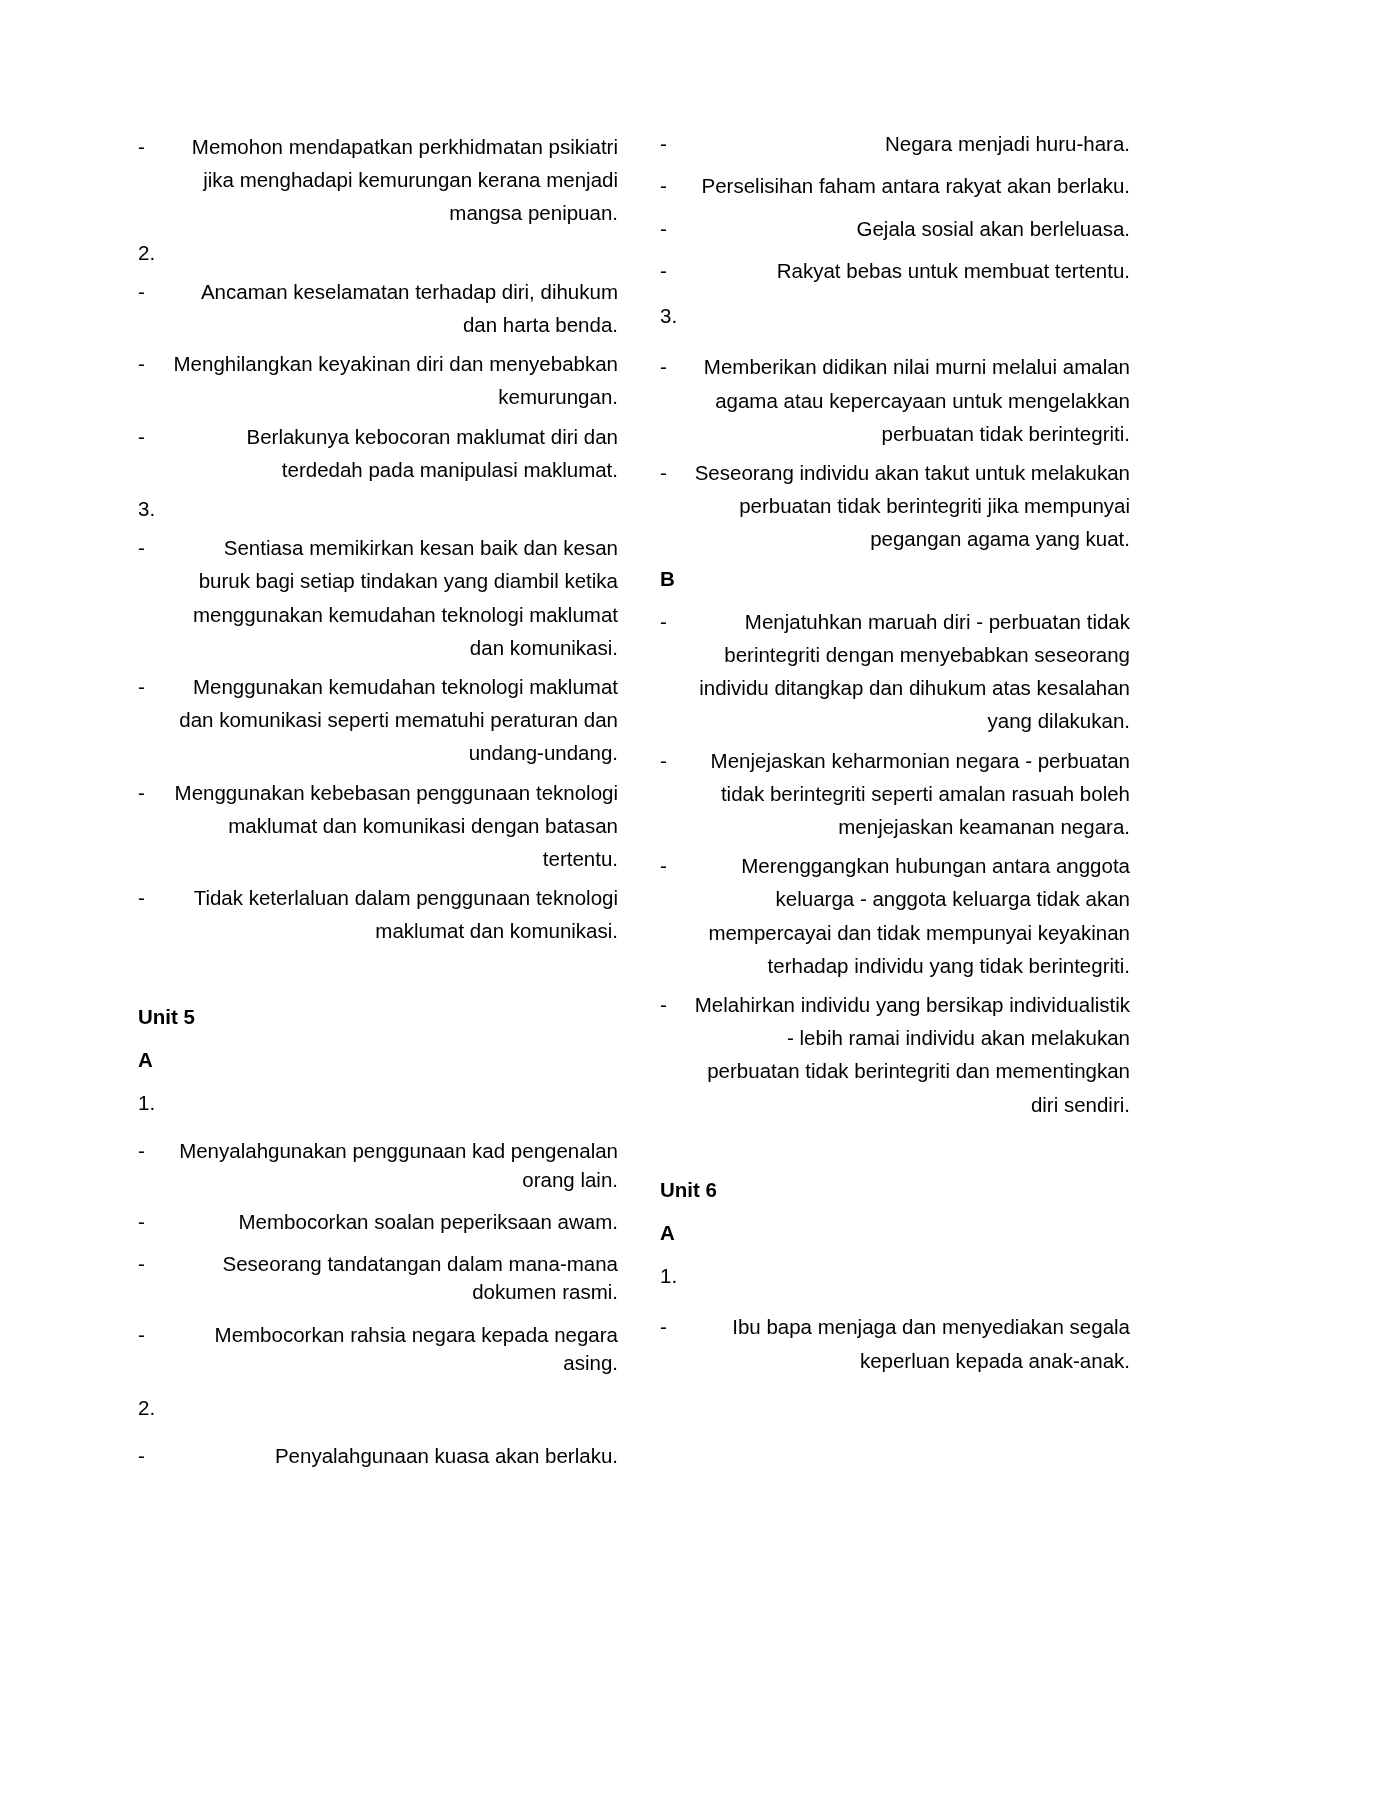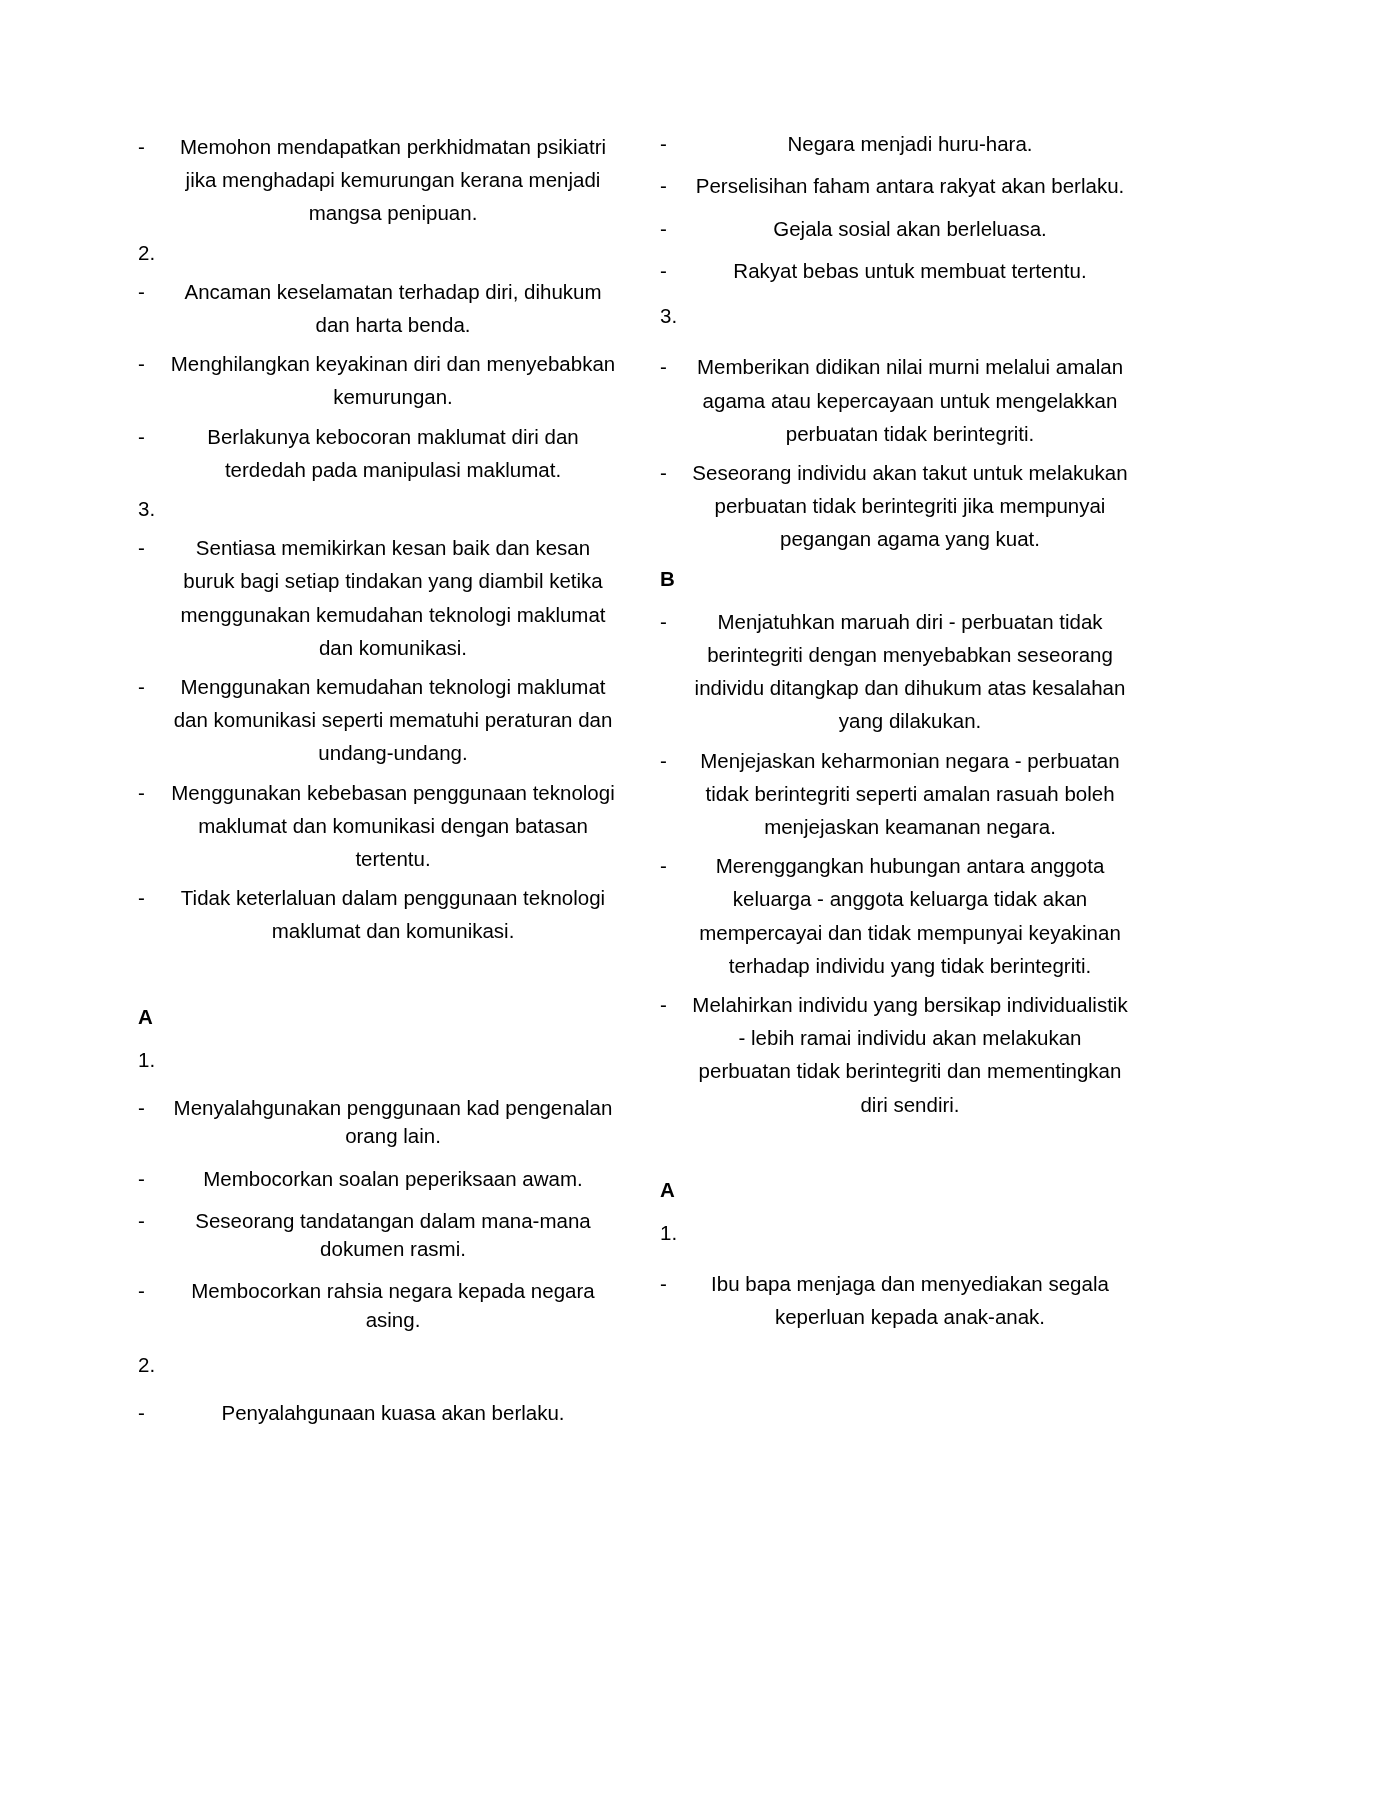--- a/index.html
+++ b/index.html
@@ -46,21 +46,21 @@
   }
   .bullet .dash {
     flex: 0 0 auto;
     width: 30px;
     text-align: left;
     font-size: 20.5px;
     line-height: 1.62;
   }
   .bullet .btext {
     flex: 1 1 auto;
-    text-align: center;
+    text-align: right;
   }
   .bullet.tight {
     line-height: 1.38;
     margin-bottom: 14px;
   }
   .bullet.tight .dash {
     line-height: 1.38;
   }
   .numline {
     font-size: 20.5px;
@@ -110,20 +110,21 @@
         </div>
         <div class="bullet">
           <span class="dash">-</span>
           <span class="btext">Menggunakan kebebasan penggunaan teknologi maklumat dan komunikasi dengan batasan tertentu.</span>
         </div>
         <div class="bullet">
           <span class="dash">-</span>
           <span class="btext">Tidak keterlaluan dalam penggunaan teknologi maklumat dan komunikasi.</span>
         </div>
         <div class="spacer-lg"></div>
+        <div class="heading">Unit 5</div>
         <div class="heading">A</div>
         <div class="numline">1.</div>
         <div class="spacer-sm"></div>
         <div class="bullet tight">
           <span class="dash">-</span>
           <span class="btext">Menyalahgunakan penggunaan kad pengenalan orang lain.</span>
         </div>
         <div class="bullet tight">
           <span class="dash">-</span>
           <span class="btext">Membocorkan soalan peperiksaan awam.</span>
@@ -181,20 +182,21 @@
         </div>
         <div class="bullet">
           <span class="dash">-</span>
           <span class="btext">Merenggangkan hubungan antara anggota keluarga - anggota keluarga tidak akan mempercayai dan tidak mempunyai keyakinan terhadap individu yang tidak berintegriti.</span>
         </div>
         <div class="bullet">
           <span class="dash">-</span>
           <span class="btext">Melahirkan individu yang bersikap individualistik - lebih ramai individu akan melakukan perbuatan tidak berintegriti dan mementingkan diri sendiri.</span>
         </div>
         <div class="spacer-lg"></div>
+        <div class="heading">Unit 6</div>
         <div class="heading">A</div>
         <div class="numline">1.</div>
         <div class="spacer-sm"></div>
         <div class="bullet">
           <span class="dash">-</span>
           <span class="btext">Ibu bapa menjaga dan menyediakan segala keperluan kepada anak-anak.</span>
         </div>
       </div>
   </div>
 </div>

